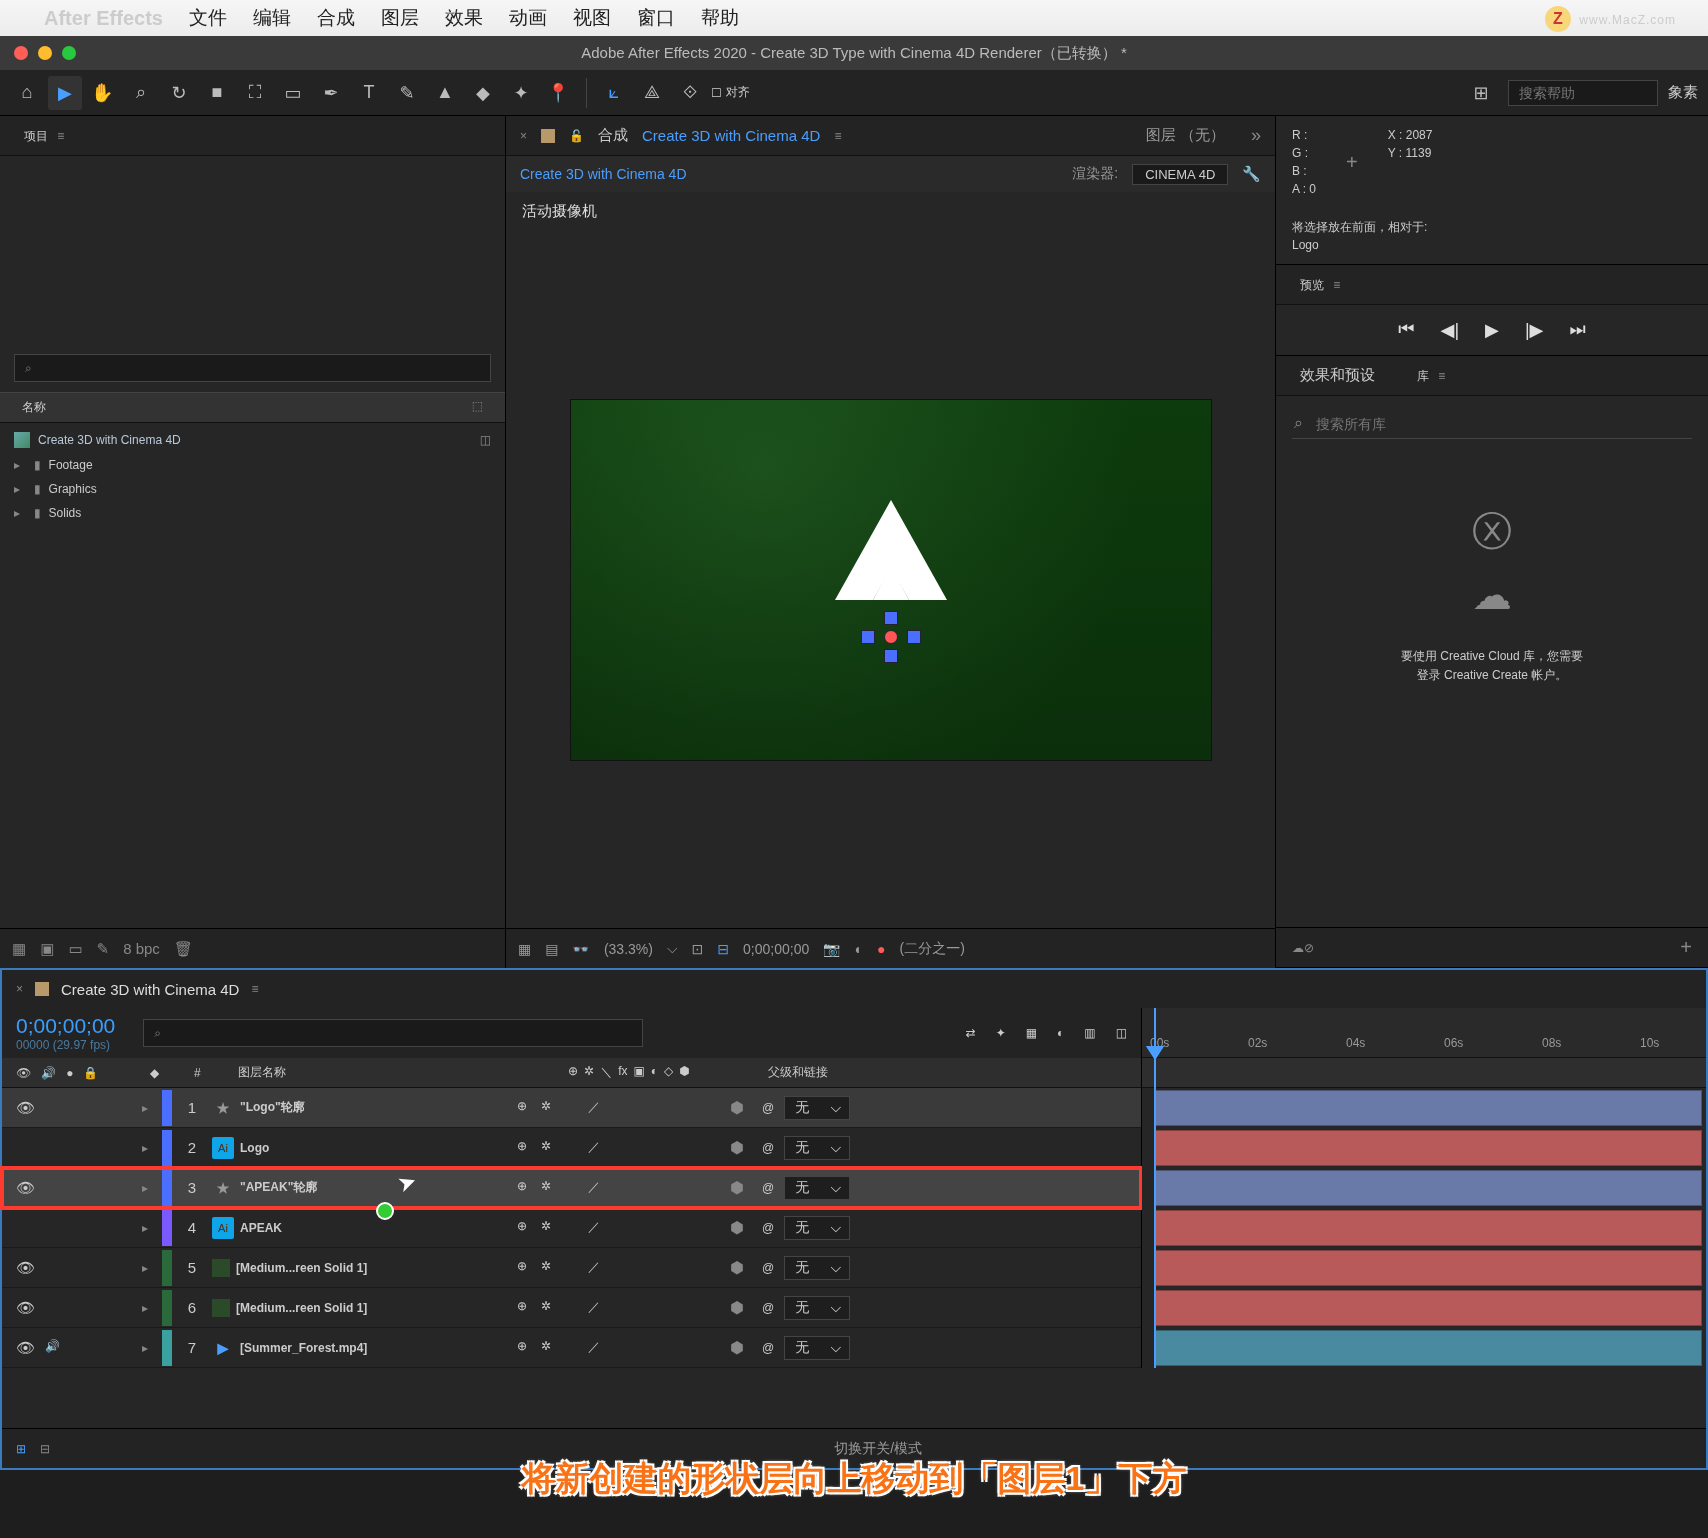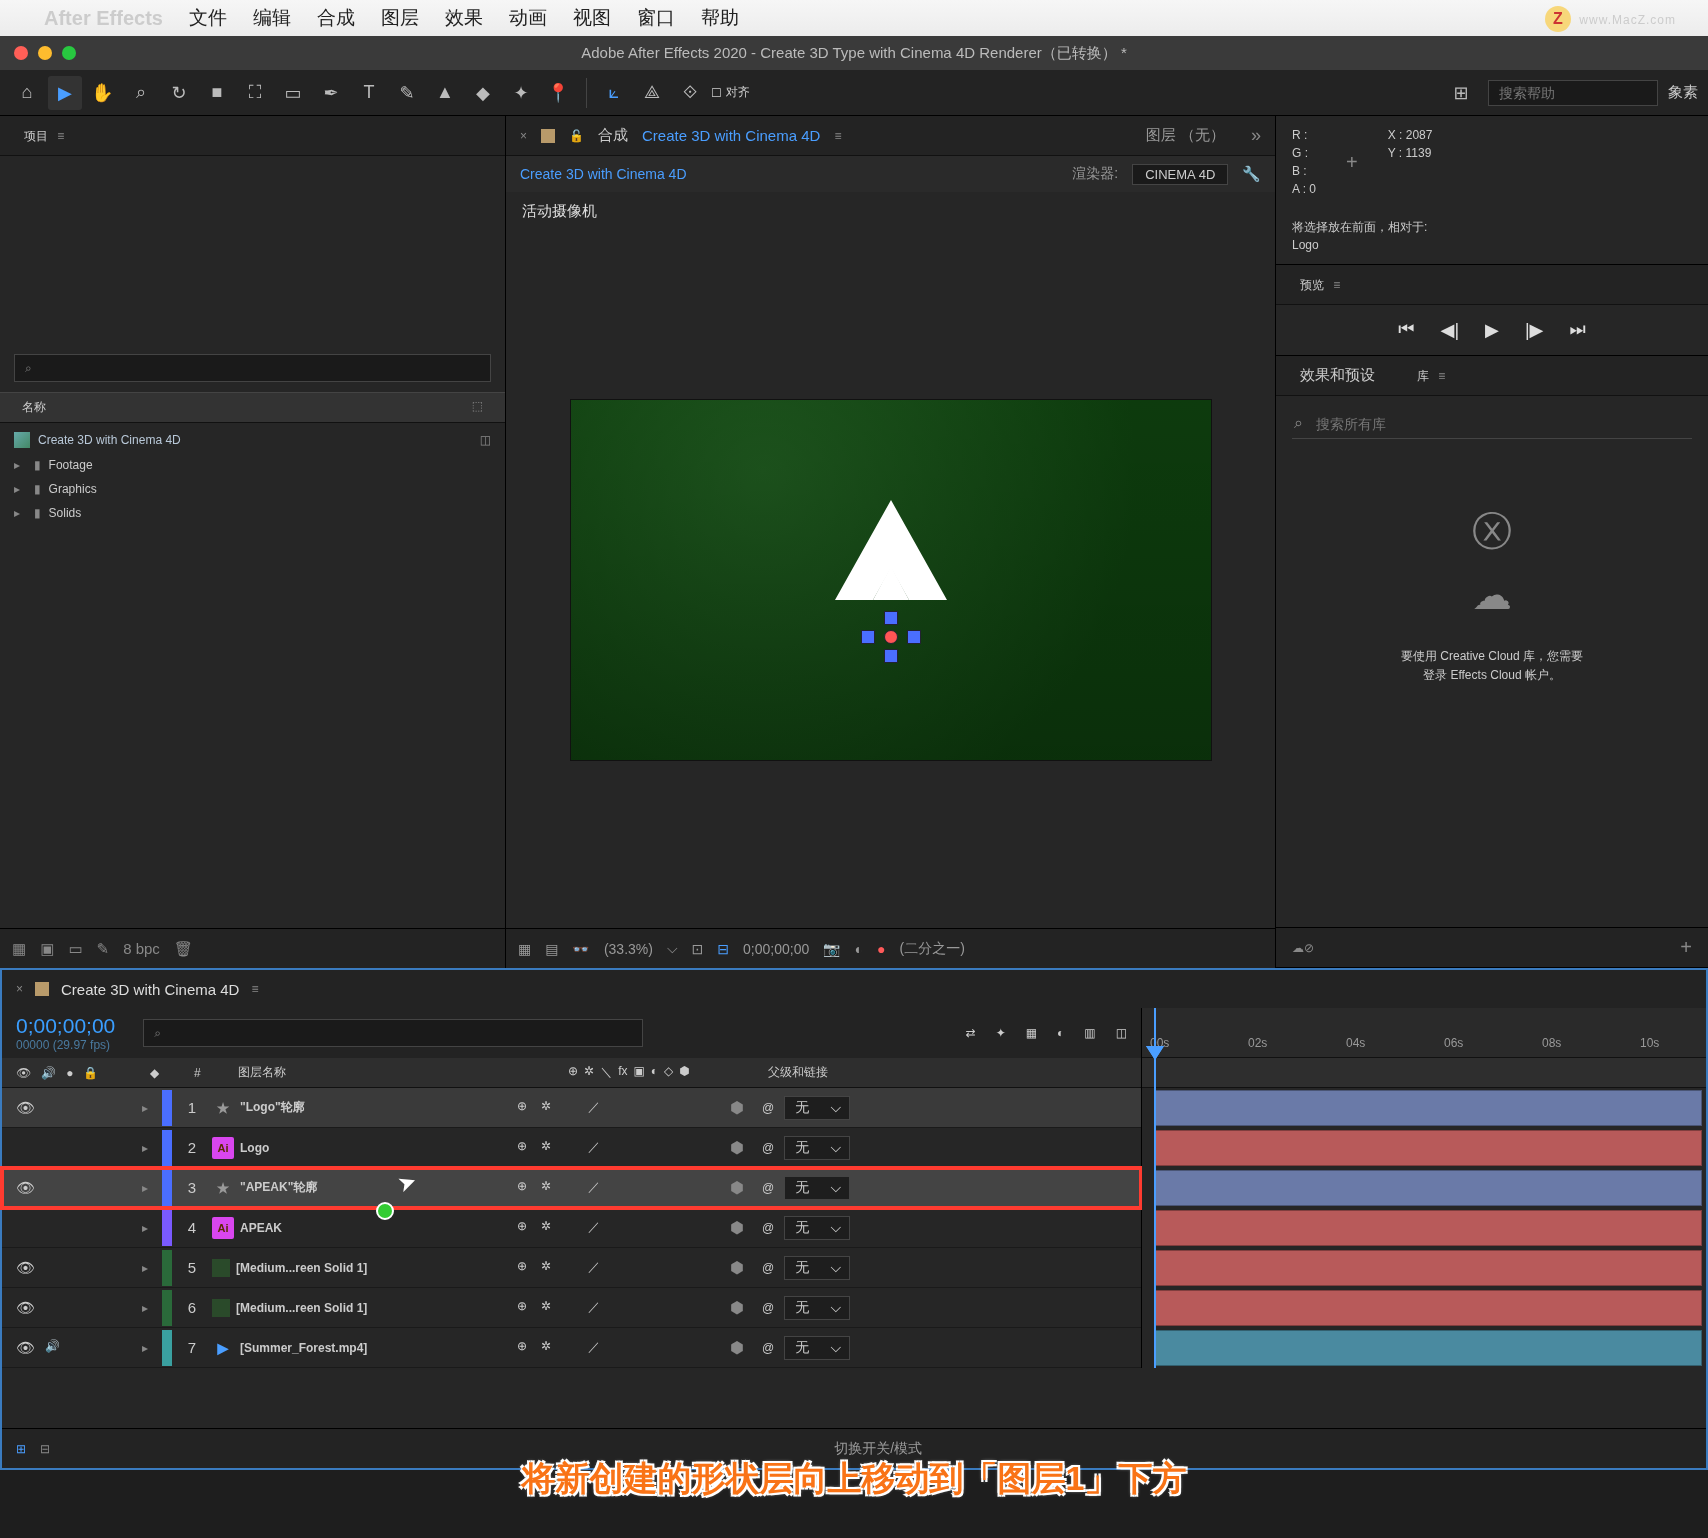--- a/index.html
+++ b/index.html
@@ -14,21 +14,21 @@
 .traffic{display:flex;gap:10px;padding-left:14px}
 .dot{width:14px;height:14px;border-radius:50%}
 .dot.r{background:#ff5f57}.dot.y{background:#febc2e}.dot.g{background:#28c840}
 .titlebar .title{position:absolute;left:50%;transform:translateX(-50%);color:#bbb;font-size:15px}
 .toolbar{height:46px;background:#232323;border-bottom:1px solid #000;display:flex;align-items:center;padding:0 10px;gap:4px}
 .tbtn{width:34px;height:34px;display:flex;align-items:center;justify-content:center;color:#bbb;font-size:18px;border-radius:3px}
 .tbtn.active{background:#333;color:#4a9eff}
 .tsep{width:1px;height:30px;background:#444;margin:0 6px}
 .tool-right{margin-left:auto;display:flex;align-items:center;gap:10px}
 .align-chk{display:flex;align-items:center;gap:4px;color:#aaa;font-size:14px}
-.search-help{background:#1a1a1a;border:1px solid #444;padding:4px 10px;width:170px;color:#999;font-size:14px}
+.search-help{background:#1a1a1a;border:1px solid #444;padding:4px 10px;width:150px;color:#999;font-size:14px}
 .main{display:flex;height:852px}
 .col{border-right:1px solid #000;display:flex;flex-direction:column}
 .project-col{width:506px}
 .viewer-col{width:770px}
 .right-col{flex:1}
 .panel-tabs{height:40px;display:flex;align-items:center;padding:0 24px;gap:22px;background:#232323;border-bottom:1px solid #111}
 .ptab{color:#ccc;font-size:15px}
 .ptab.active{color:#eee;position:relative}
 .ptab .ham{margin-left:6px;color:#888}
 .project-body{flex:1;background:#262626;display:flex;flex-direction:column}
@@ -125,21 +125,21 @@
 .lr-parent .drop{background:#1e1e1e;border:1px solid #444;padding:2px 40px 2px 10px;font-size:14px;position:relative}
 .lr-parent .drop::after{content:"⌵";position:absolute;right:8px;top:2px}
 .bars{position:relative;background:#262626}
 .bar{position:absolute;height:36px;border:1px solid rgba(0,0,0,.3)}
 .tl-footer{height:40px;background:#232323;display:flex;align-items:center;padding:0 14px;gap:14px;border-top:1px solid #000}
 .caption{position:absolute;bottom:36px;left:50%;transform:translateX(-50%);font-size:34px;font-weight:700;color:#f97316;text-shadow:0 0 4px #fff,2px 2px 0 #fff,-2px -2px 0 #fff,2px -2px 0 #fff,-2px 2px 0 #fff}
 .cursor-arrow{position:absolute;left:398px;top:1170px;font-size:22px;color:#fff;z-index:20;transform:rotate(-20deg)}
 .drag-dot{position:absolute;left:376px;top:1202px;width:18px;height:18px;border-radius:50%;background:#3c3;border:2px solid #fff;z-index:20}
 .eye{font-size:15px}
 .star-ico{color:#999}
-.ai-ico{background:#d946ef;color:#5a2a00;font-weight:700;font-size:11px;border-radius:2px;padding:1px 2px}
+.ai-ico{background:#0ea5e9;color:#5a2a00;font-weight:400;font-size:11px;border-radius:2px;padding:1px 2px}
 .solid-ico{background:#2a4a2a;width:18px;height:18px}
 .vid-ico{color:#4a9eff}
 </style>
 </head>
 <body>
 
 <div class="menubar">
   <span class="apple"></span>
   <span class="app">After Effects</span>
   <span class="mi">文件</span>
@@ -329,21 +329,21 @@
         <span class="ptab">效果和预设</span>
         <span class="ptab active" style="margin-left:20px"><span>库</span><span class="ham"> ≡</span></span>
       </div>
       <div class="lib-panel">
         <div class="lib-search-wrap">
           <input class="lib-search" placeholder="搜索所有库" style="">
         </div>
         <div class="cc-cloud">
           <span class="cloud-ico">ⓧ<br>☁</span>
           <div>要使用 Creative Cloud 库，您需要</div>
-          <div>登录 Effects Cloud 帐户。</div>
+          <div>登录 Creative Create 帐户。</div>
         </div>
       </div>
       <div class="right-footer">
         <span style="color:#888">☁⊘</span>
         <span style="color:#888;font-size:20px">+</span>
       </div>
     </div>
   </div>
 </div>
 

